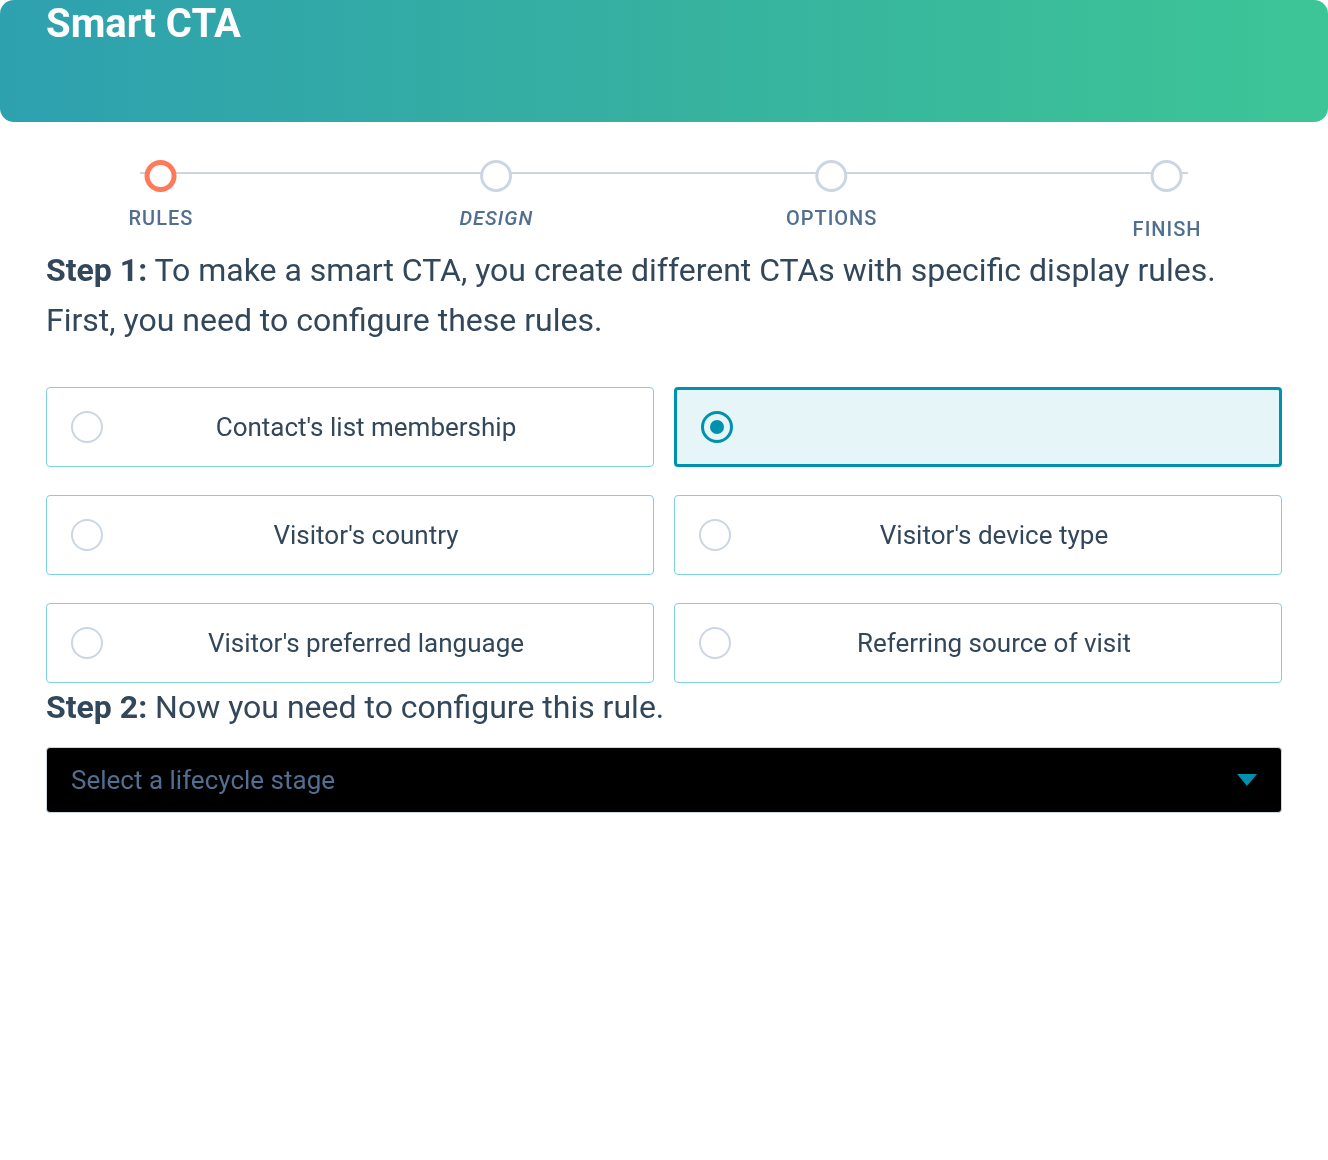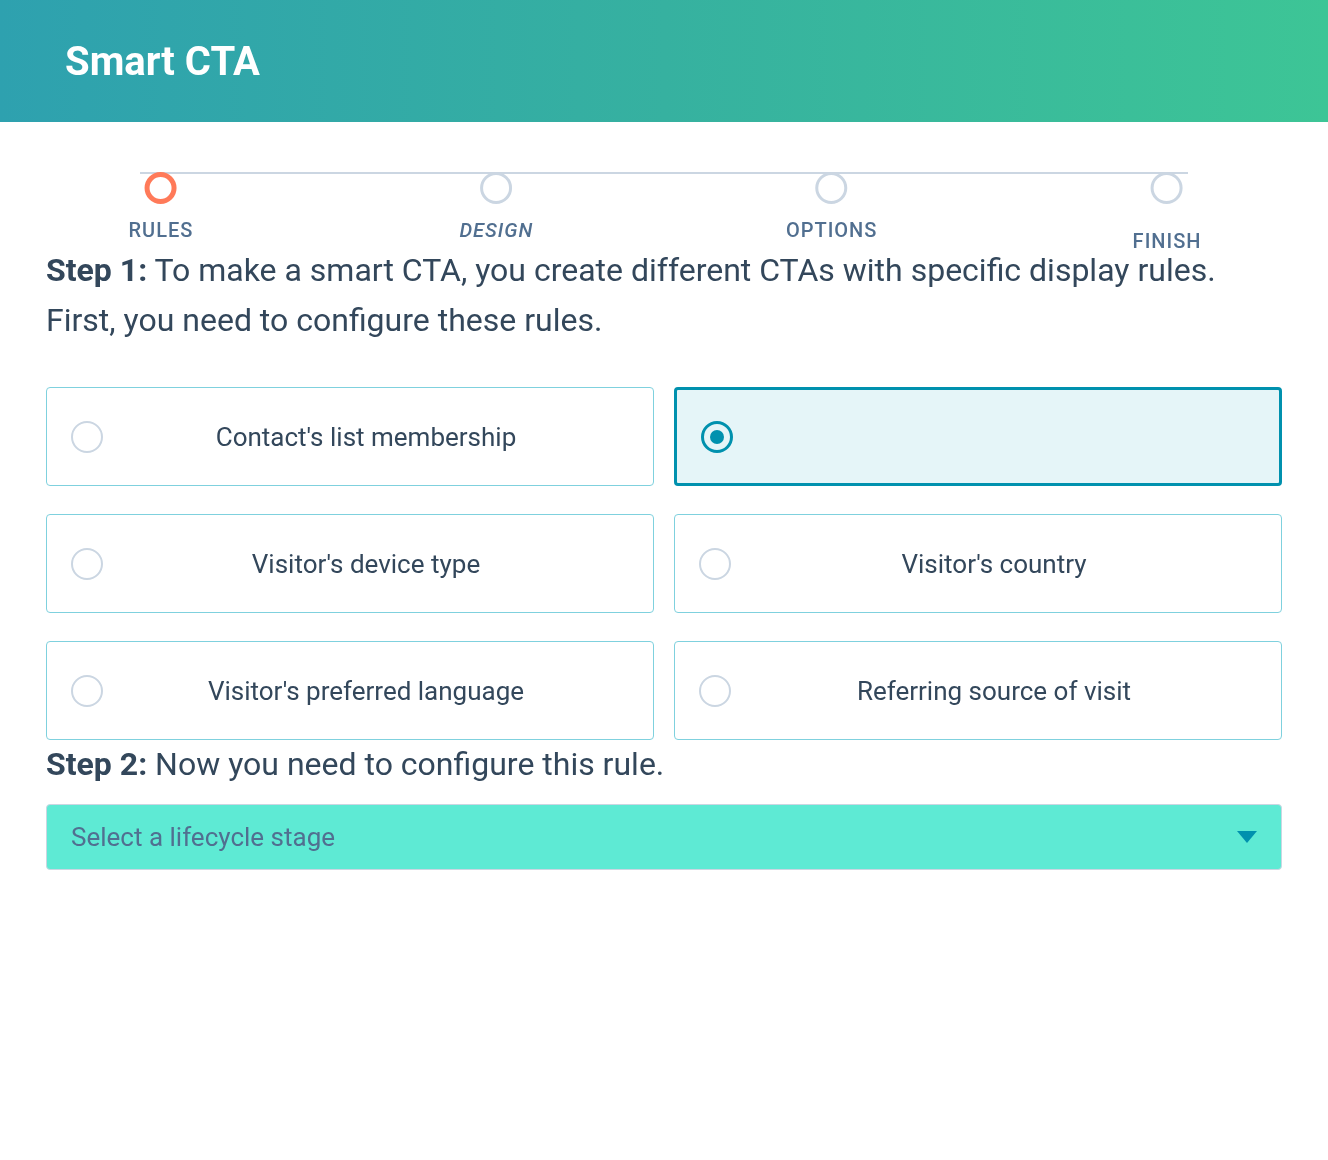--- a/index.html
+++ b/index.html
@@ -1,33 +1,34 @@
 <!DOCTYPE html>
 <html><head>
 <meta charset="utf-8">
 <style>
   * { box-sizing: border-box; margin: 0; padding: 0; }
   html, body { width: 1328px; height: 1160px; font-family: -apple-system, BlinkMacSystemFont, "Segoe UI", Roboto, Helvetica, Arial, sans-serif; color: #33475b; background:#fff;}
   
   .header {
     height: 122px;
     background: linear-gradient(90deg, #2ea1af 0%, #36b1a0 50%, #3dc596 100%);
-    display: flex; align-items: center;
-    padding-left: 65px;
+    display: flex; align-items: flex-start;
+    padding-left: 46px;
+    border-radius: 14px;
   }
   .header h1 { color: #fff; font-size: 40px; font-weight: 700; }
   
   .stepper-wrap { padding: 34px 140px 0 140px; }
   .stepper { position: relative; height: 40px; }
   .stepper-line {
     position: absolute; top: 16px; left: 0; right: 0;
     height: 2px; background: #cbd6e2;
   }
   .step {
-    position: absolute; top: 16px;
+    position: absolute; top: 4px;
     display: flex; flex-direction: column; align-items: center;
     transform: translateX(-50%);
   }
   .step-circle {
     width: 32px; height: 32px; border-radius: 50%;
     background: #fff; border: 3px solid #cbd6e2;
   }
   .step.active .step-circle { border: 5px solid #ff7a59; }
   .step-label {
     margin-top: 14px; font-size: 20px; letter-spacing: 1px;
@@ -37,21 +38,21 @@
   .content { padding: 50px 46px 0 46px; }
   .instr { font-size: 32px; line-height: 1.55; color:#33475b; font-weight: 400; }
   .instr strong { font-weight: 700; }
   
   .option-grid {
     margin-top: 42px;
     display: grid; grid-template-columns: 1fr 1fr;
     column-gap: 20px; row-gap: 28px;
   }
   .option-card {
-    height: 99px; border: 1px solid #7fd1de; 
+    height: 80px; border: 1px solid #7fd1de; 
     border-radius: 4px;
     display: flex; align-items: center;
     padding: 0 24px;
     cursor: pointer;
     background: #fff;
   }
   .option-card.selected {
     border: 3px solid #0091ae;
     background: #e5f5f8;
   }
@@ -70,21 +71,21 @@
   }
   
   .step2 { }
   .select-label { margin-top: 46px; font-size: 24px; font-weight: 700; color:#33475b;}
   .select-box {
     margin-top: 14px;
     height: 66px; width: 100%;
     border: 1px solid #cbd6e2; border-radius: 4px;
     display:flex; align-items:center; justify-content:space-between;
     padding: 0 24px;
-    background:#5eead4;
+    background:#000000;
     cursor:pointer;
   }
   .select-placeholder { font-size: 26px; color:#516f90; }
   .caret {
     width: 0; height: 0;
     border-left: 10px solid transparent;
     border-right: 10px solid transparent;
     border-top: 12px solid #0091ae;
   }
 </style>
@@ -130,25 +131,25 @@
       <span class="radio"></span>
       <span class="option-label">Contact's list membership</span>
     </div>
     <div class="option-card selected">
       <span class="radio">
           <span class="radio-inner"></span>
         </span>
     </div>
     <div class="option-card">
       <span class="radio"></span>
-      <span class="option-label">Visitor's device type</span>
+      <span class="option-label">Visitor's country</span>
     </div>
     <div class="option-card">
       <span class="radio"></span>
-      <span class="option-label">Visitor's country</span>
+      <span class="option-label">Visitor's device type</span>
     </div>
     <div class="option-card">
       <span class="radio"></span>
       <span class="option-label">Visitor's preferred language</span>
     </div>
     <div class="option-card">
       <span class="radio"></span>
       <span class="option-label">Referring source of visit</span>
     </div>
   </div>

